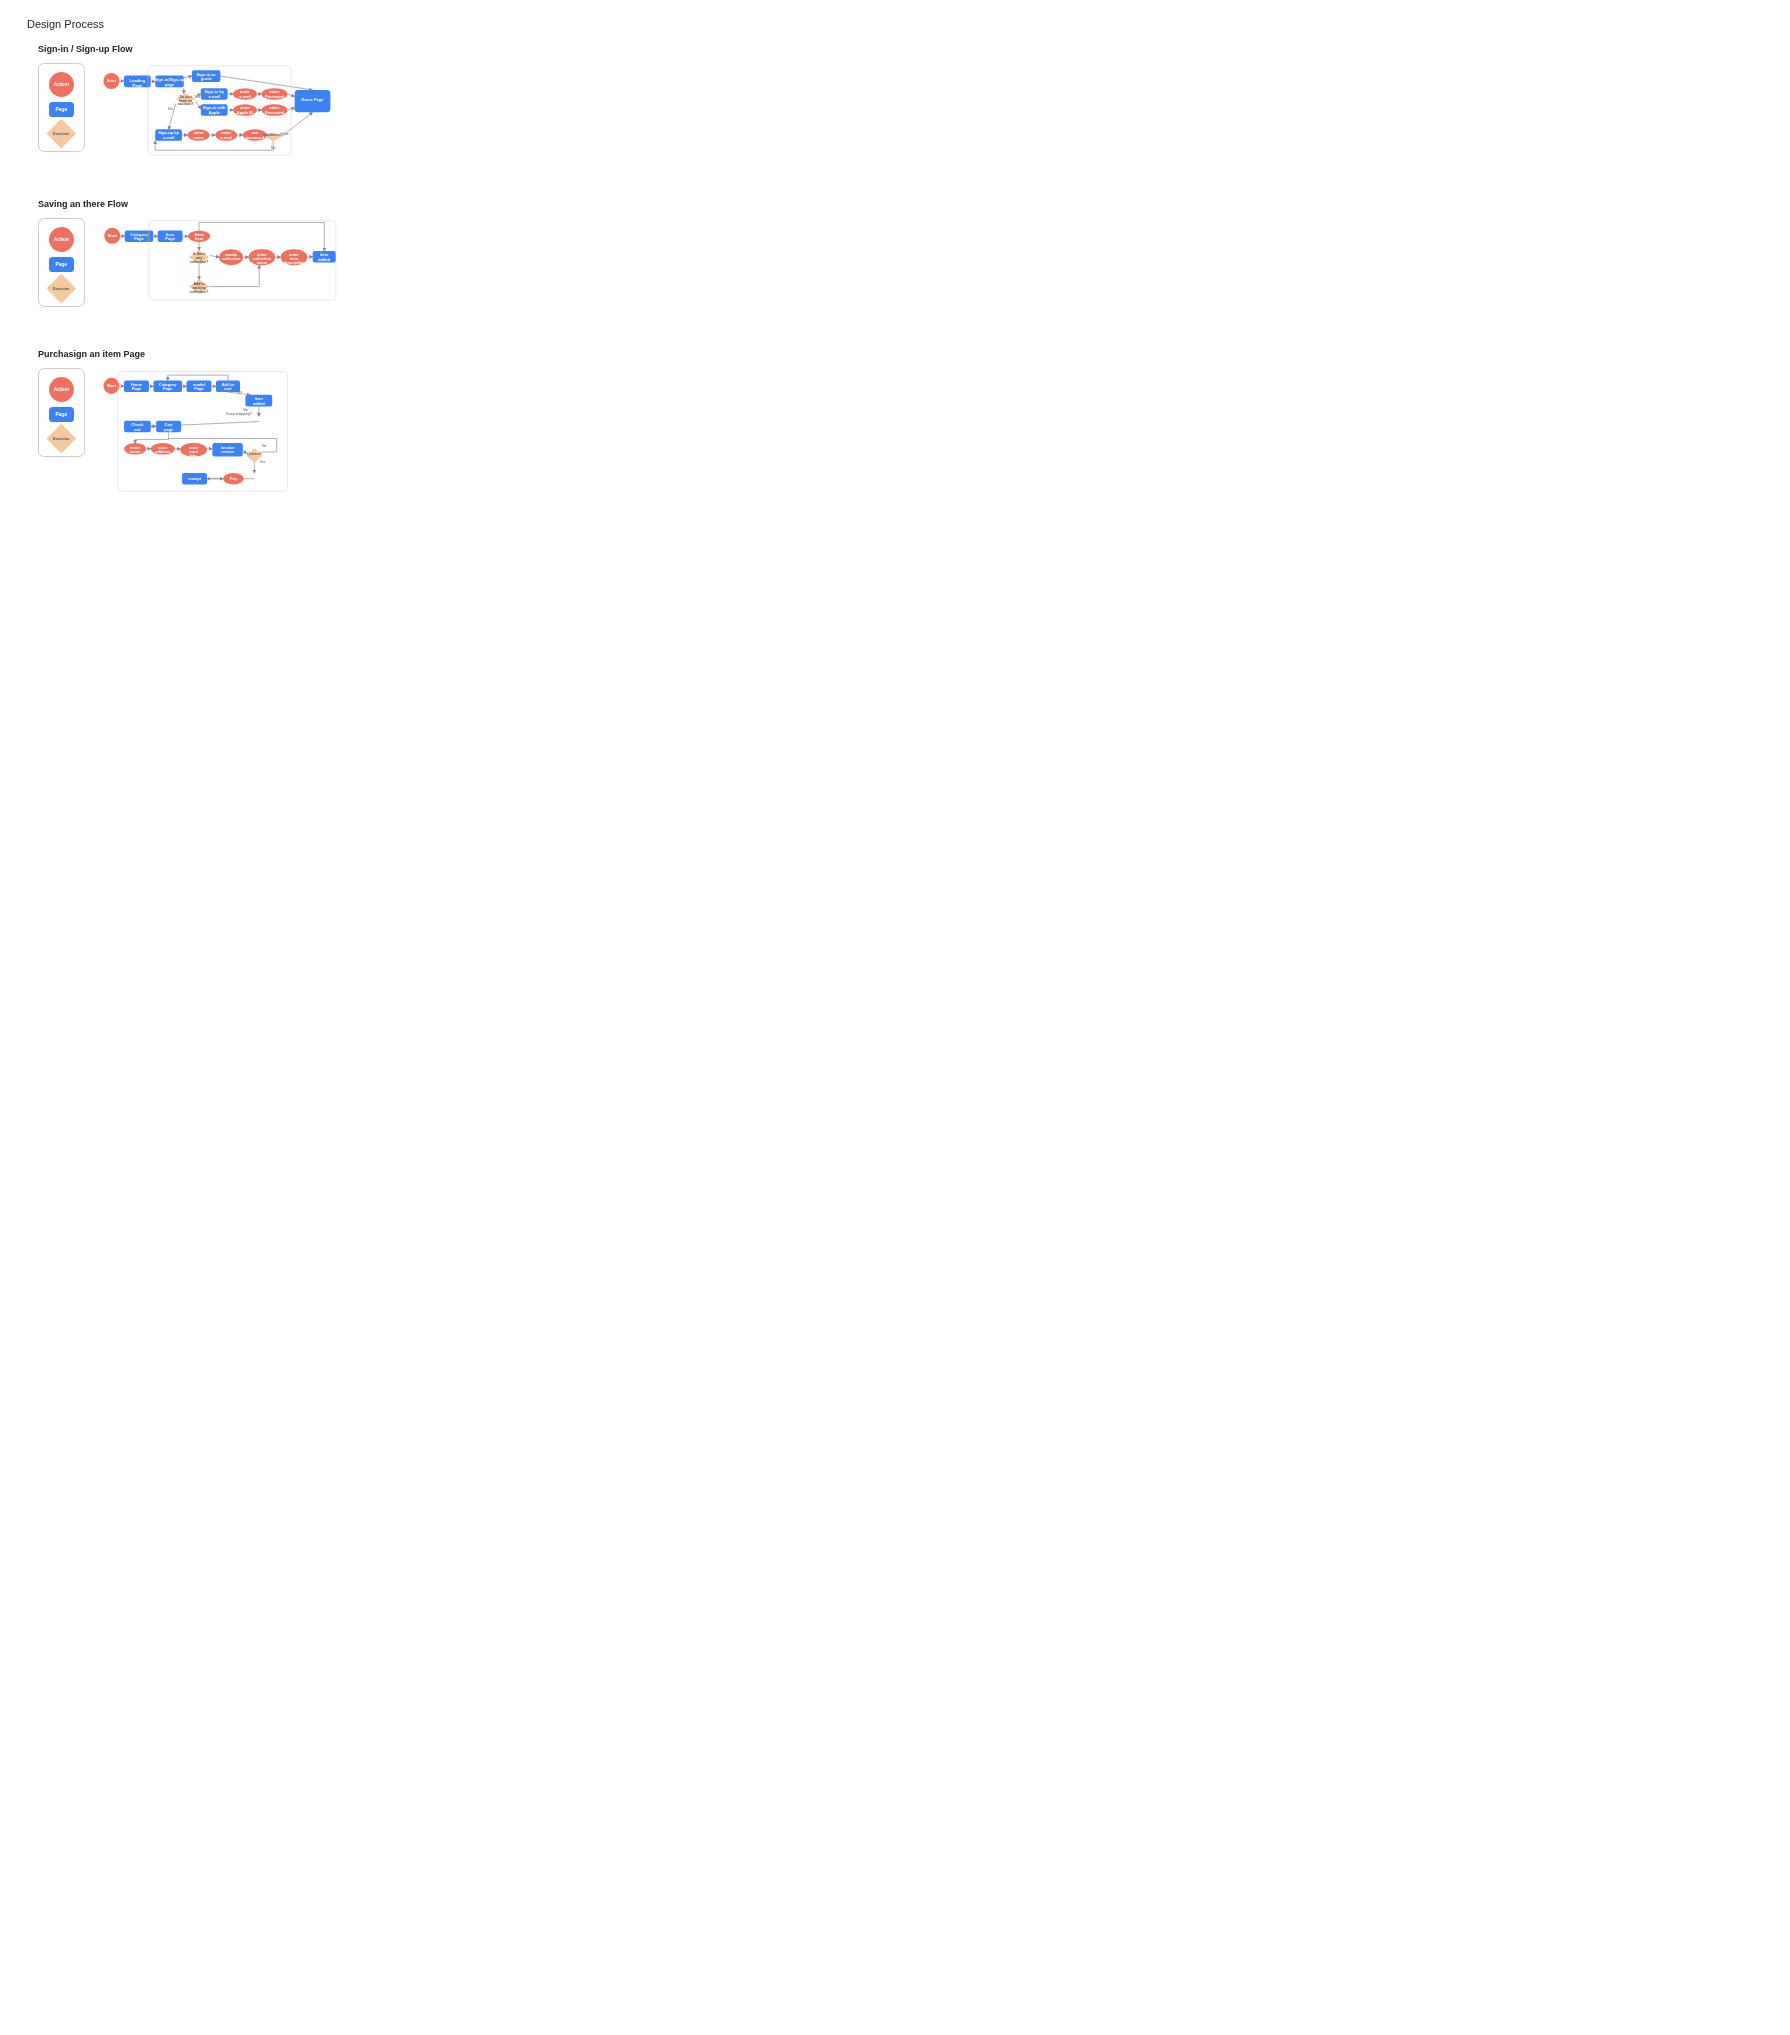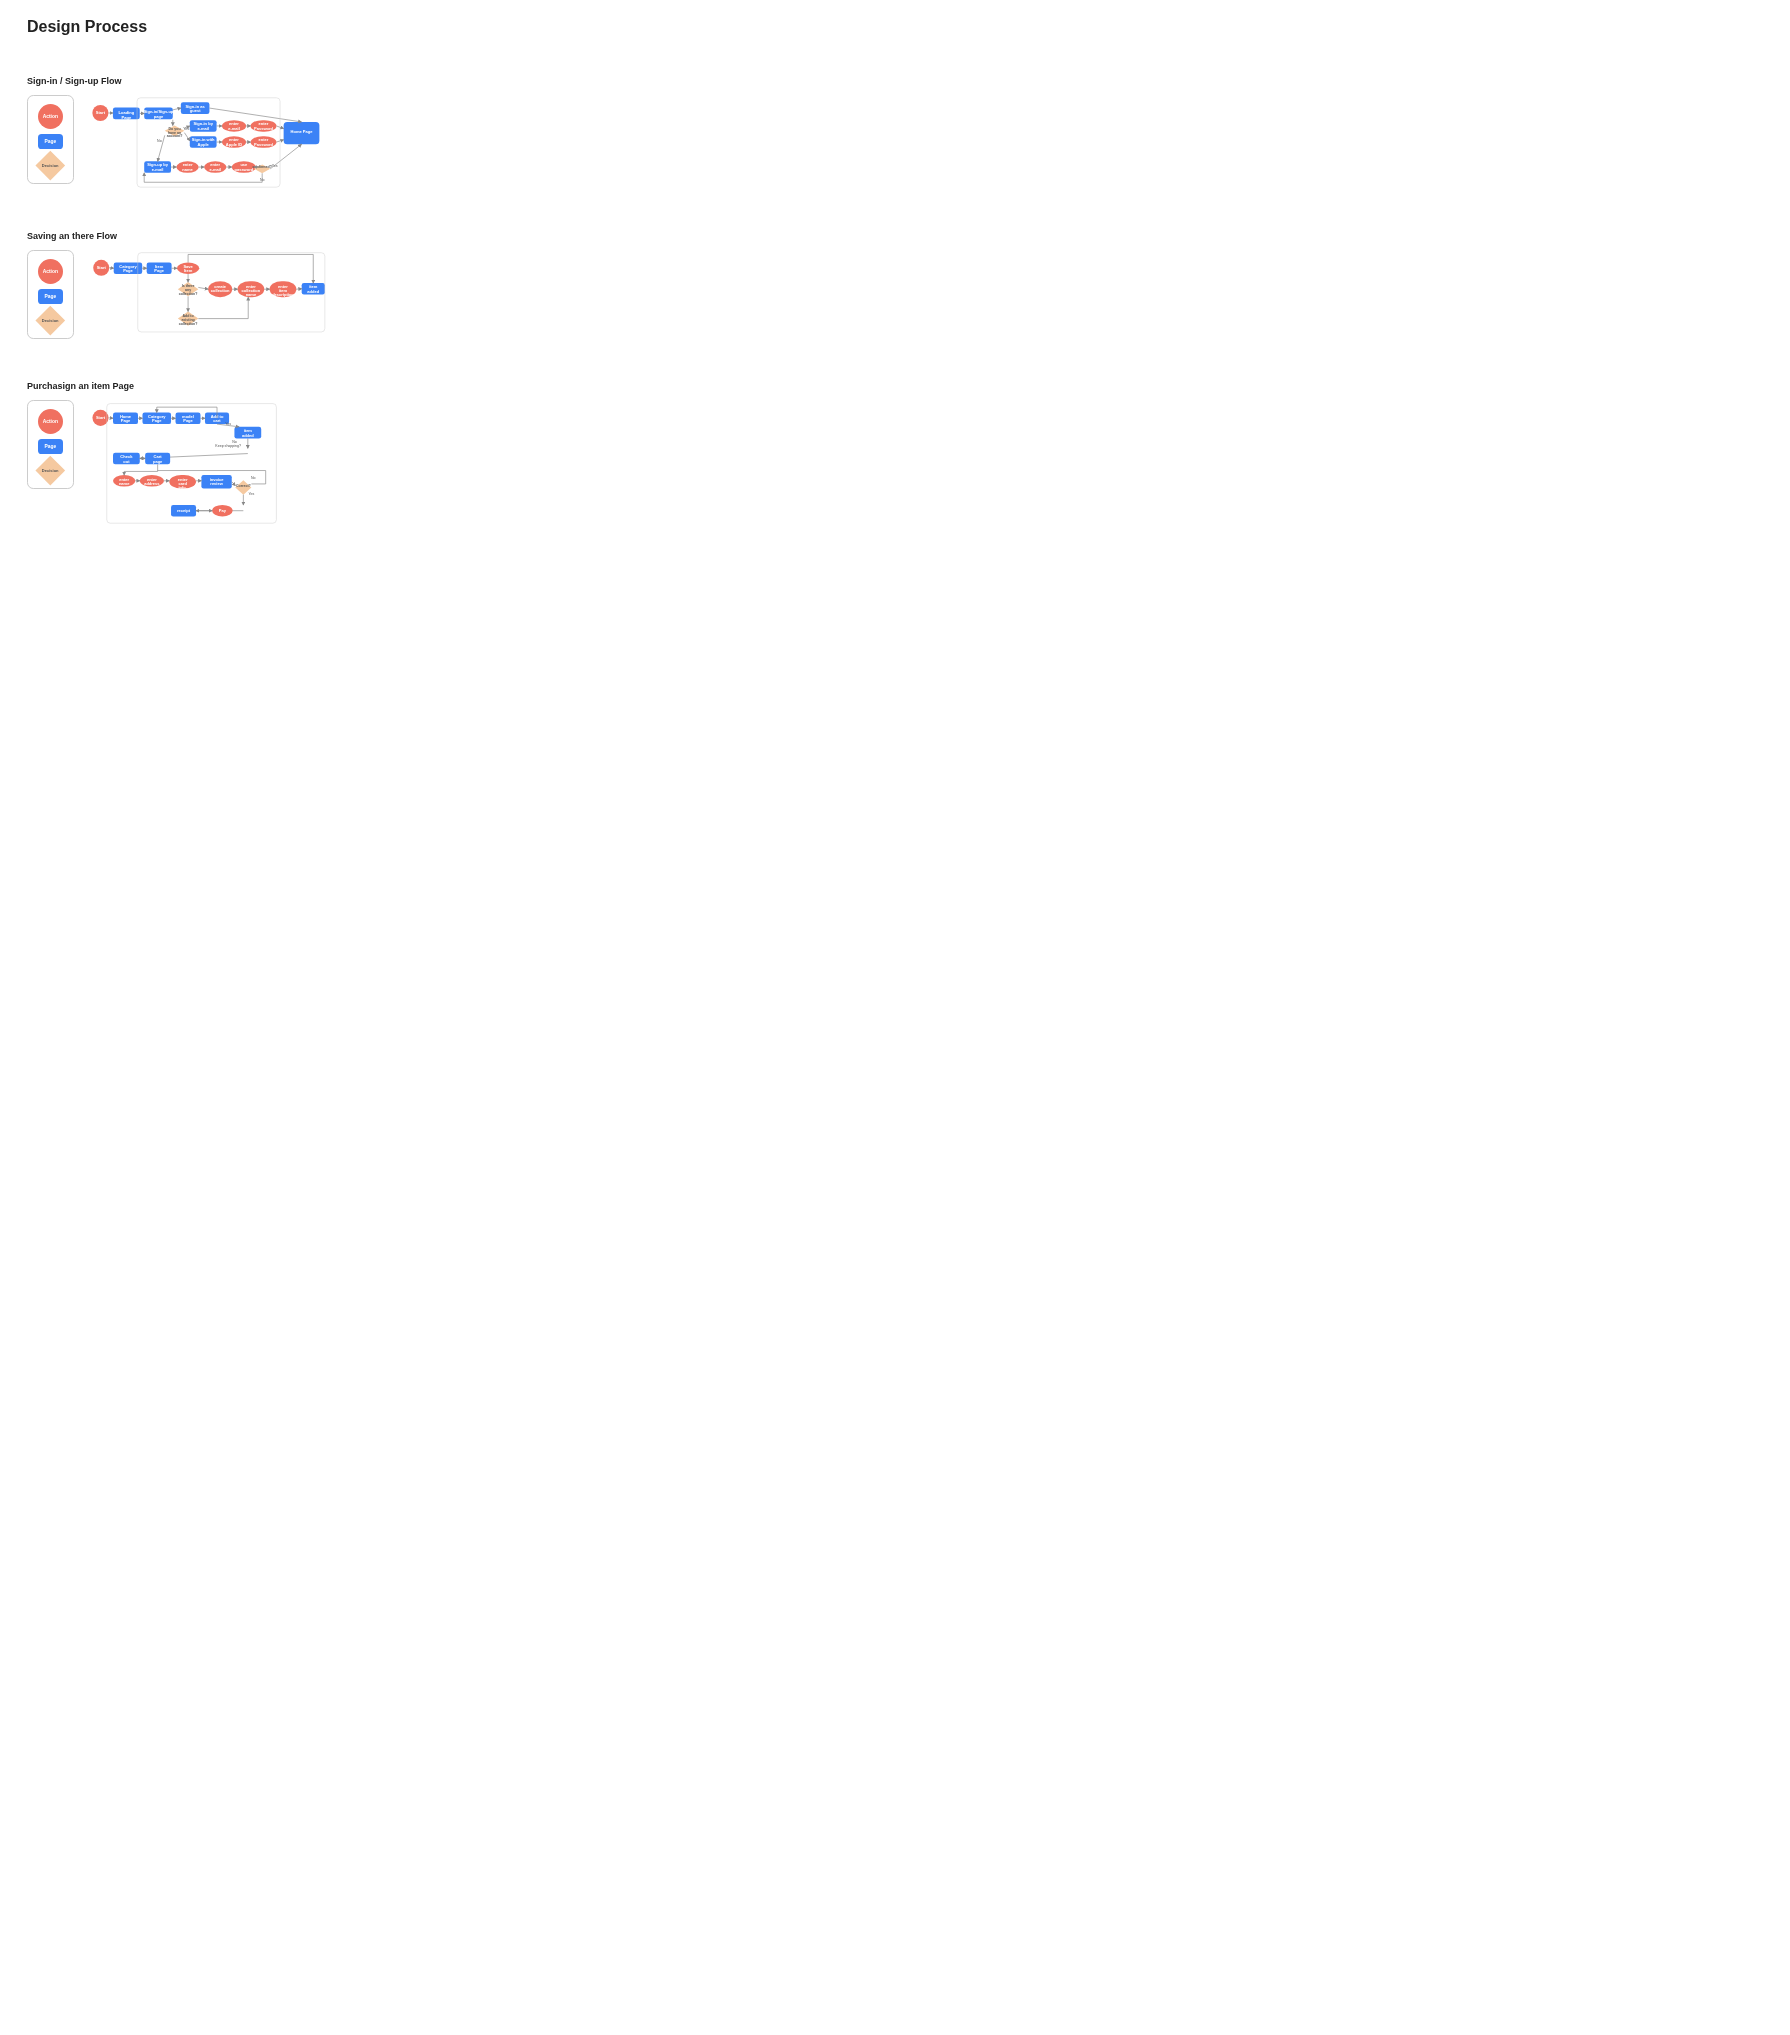--- a/index.html
+++ b/index.html
@@ -4,24 +4,24 @@
   <style>
     * { box-sizing: border-box; margin: 0; padding: 0; }
     body {
       font-family: -apple-system, BlinkMacSystemFont, 'Segoe UI', sans-serif;
       background: #fff;
       color: #222;
       padding: 18px 27px;
       width: 448px;
     }
 
-    h1 { font-size: 16px; font-weight: 700; margin-bottom: 40px; }
+    h1 { font-size: 11px; font-weight: 400; margin-bottom: 14px; }
     h2 { font-size: 9px; font-weight: 600; margin-bottom: 9px; }
 
-    .flow-section { margin-bottom: 31px; }
+    .flow-section { margin-bottom: 31px; margin-left: 11px; }
 
     .flow-row { display: flex; align-items: flex-start; gap: 13.4px; }
 
     .legend-box {
       border: 0.7px solid #ccc;
       border-radius: 6.3px;
       padding: 8px 9.8px;
       display: flex;
       flex-direction: column;
       gap: 5.4px;

